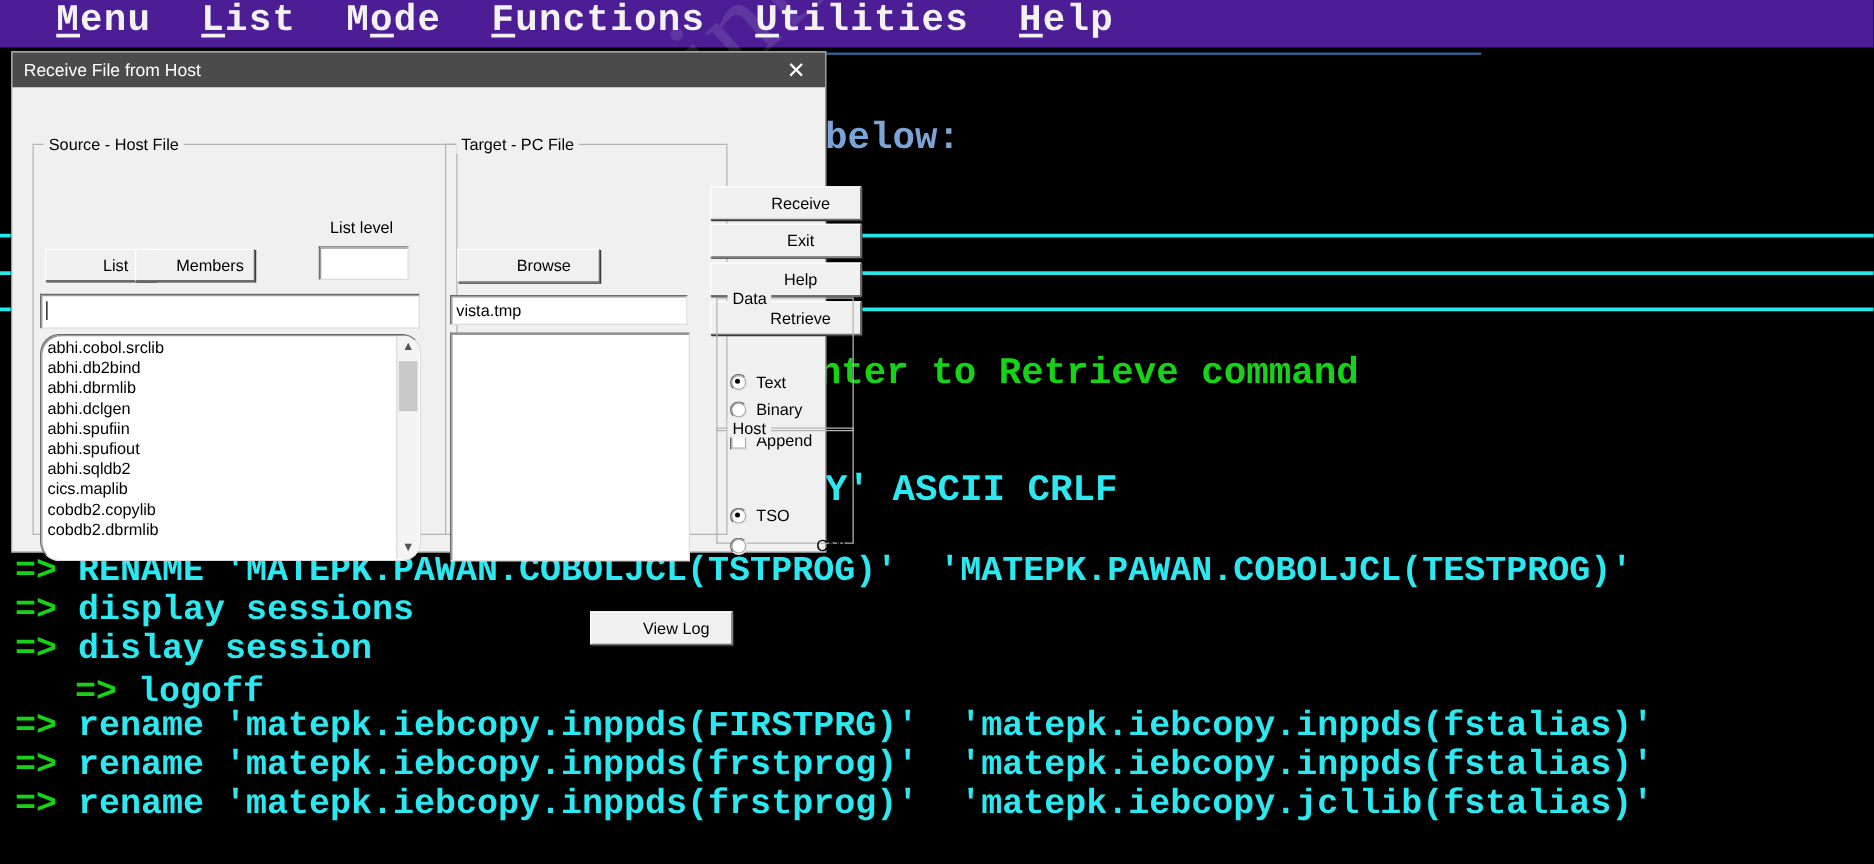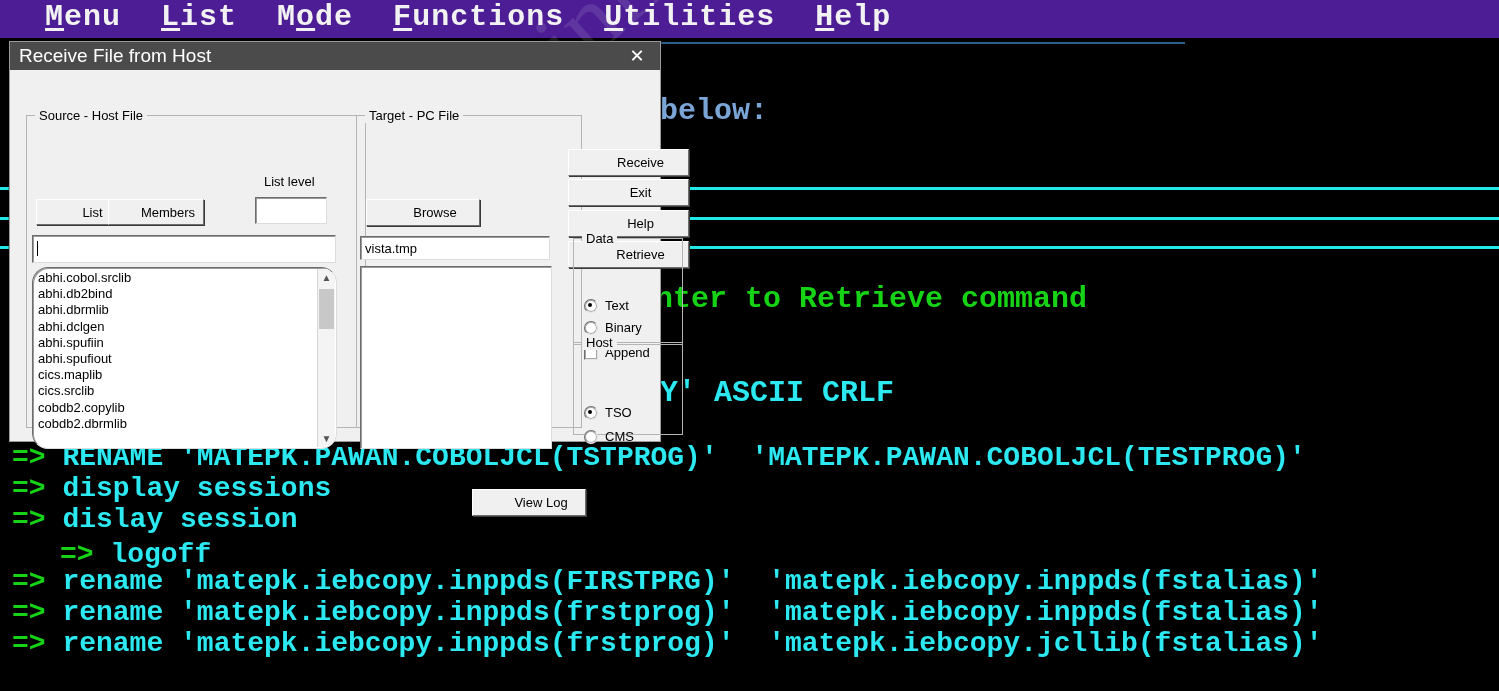--- a/index.html
+++ b/index.html
@@ -75,21 +75,21 @@
     background:#f0f0f0;
     border:1px solid #9a9a9a;
     box-shadow:0 0 0 1px rgba(0,0,0,0.25);
     font-size:13px;color:#000;
   }
   #titlebar{
     height:28px;background:#4b4b4b;color:#fff;
     display:flex;align-items:center;justify-content:space-between;
     padding:0 0 0 9px;
   }
-  #titlebar .ttl{font-size:19px;font-family:"Liberation Sans",sans-serif;}
+  #titlebar .ttl{font-size:14px;font-family:"Liberation Sans",sans-serif;}
   #closebtn{
     width:46px;height:28px;display:flex;align-items:center;justify-content:center;
     color:#fff;font-size:18px;font-weight:300;cursor:pointer;
   }
 
   .dlg-body{position:relative;width:650px;height:371px;background:#f0f0f0;}
 
   
   .group{
     position:absolute;border:1px solid #b4b4b4;
@@ -200,21 +200,21 @@
     width:12px;height:12px;background:#fff;
     border-top:1px solid #6d6d6d;border-left:1px solid #6d6d6d;
     border-right:1px solid #e4e4e4;border-bottom:1px solid #e4e4e4;
     box-shadow:inset 0 0 0 1px #a8a8a8;
     margin-right:7px;position:relative;flex:0 0 auto;
   }
   #o-text{left:574px;top:228px;}
   #o-binary{left:574px;top:250px;}
   #o-append{left:574px;top:275px;}
   #o-tso{left:574px;top:335px;}
-  #o-cms{left:574px;top:359px;}
+  #o-cms{left:574px;top:359px;gap:48px;}
 </style>
 </head>
 <body>
 
 <div id="terminal">
 
   <div class="menubar">
     <div class="mitems">
       <span class="mitem"><u>M</u>enu</span><span class="mitem"><u>L</u>ist</span><span class="mitem">M<u>o</u>de</span><span class="mitem"><u>F</u>unctions</span><span class="mitem"><u>U</u>tilities</span><span class="mitem"><u>H</u>elp</span>
     </div>
@@ -269,22 +269,22 @@
     </div>
 
     <div class="sunken" id="listbox">
       <div class="items" id="ds-items">
           <div>abhi.cobol.srclib</div>
           <div>abhi.db2bind</div>
           <div>abhi.dbrmlib</div>
           <div>abhi.dclgen</div>
           <div>abhi.spufiin</div>
           <div>abhi.spufiout</div>
+          <div>abhi.sqldb2</div>
           <div>cics.maplib</div>
-          <div>cics.srclib</div>
           <div>cobdb2.copylib</div>
           <div>cobdb2.dbrmlib</div>
         </div>
       <div class="vscroll">
         <div class="arrowbtn up">▲</div>
         <div class="thumb"></div>
         <div class="arrowbtn down">▼</div>
       </div>
     </div>
 

